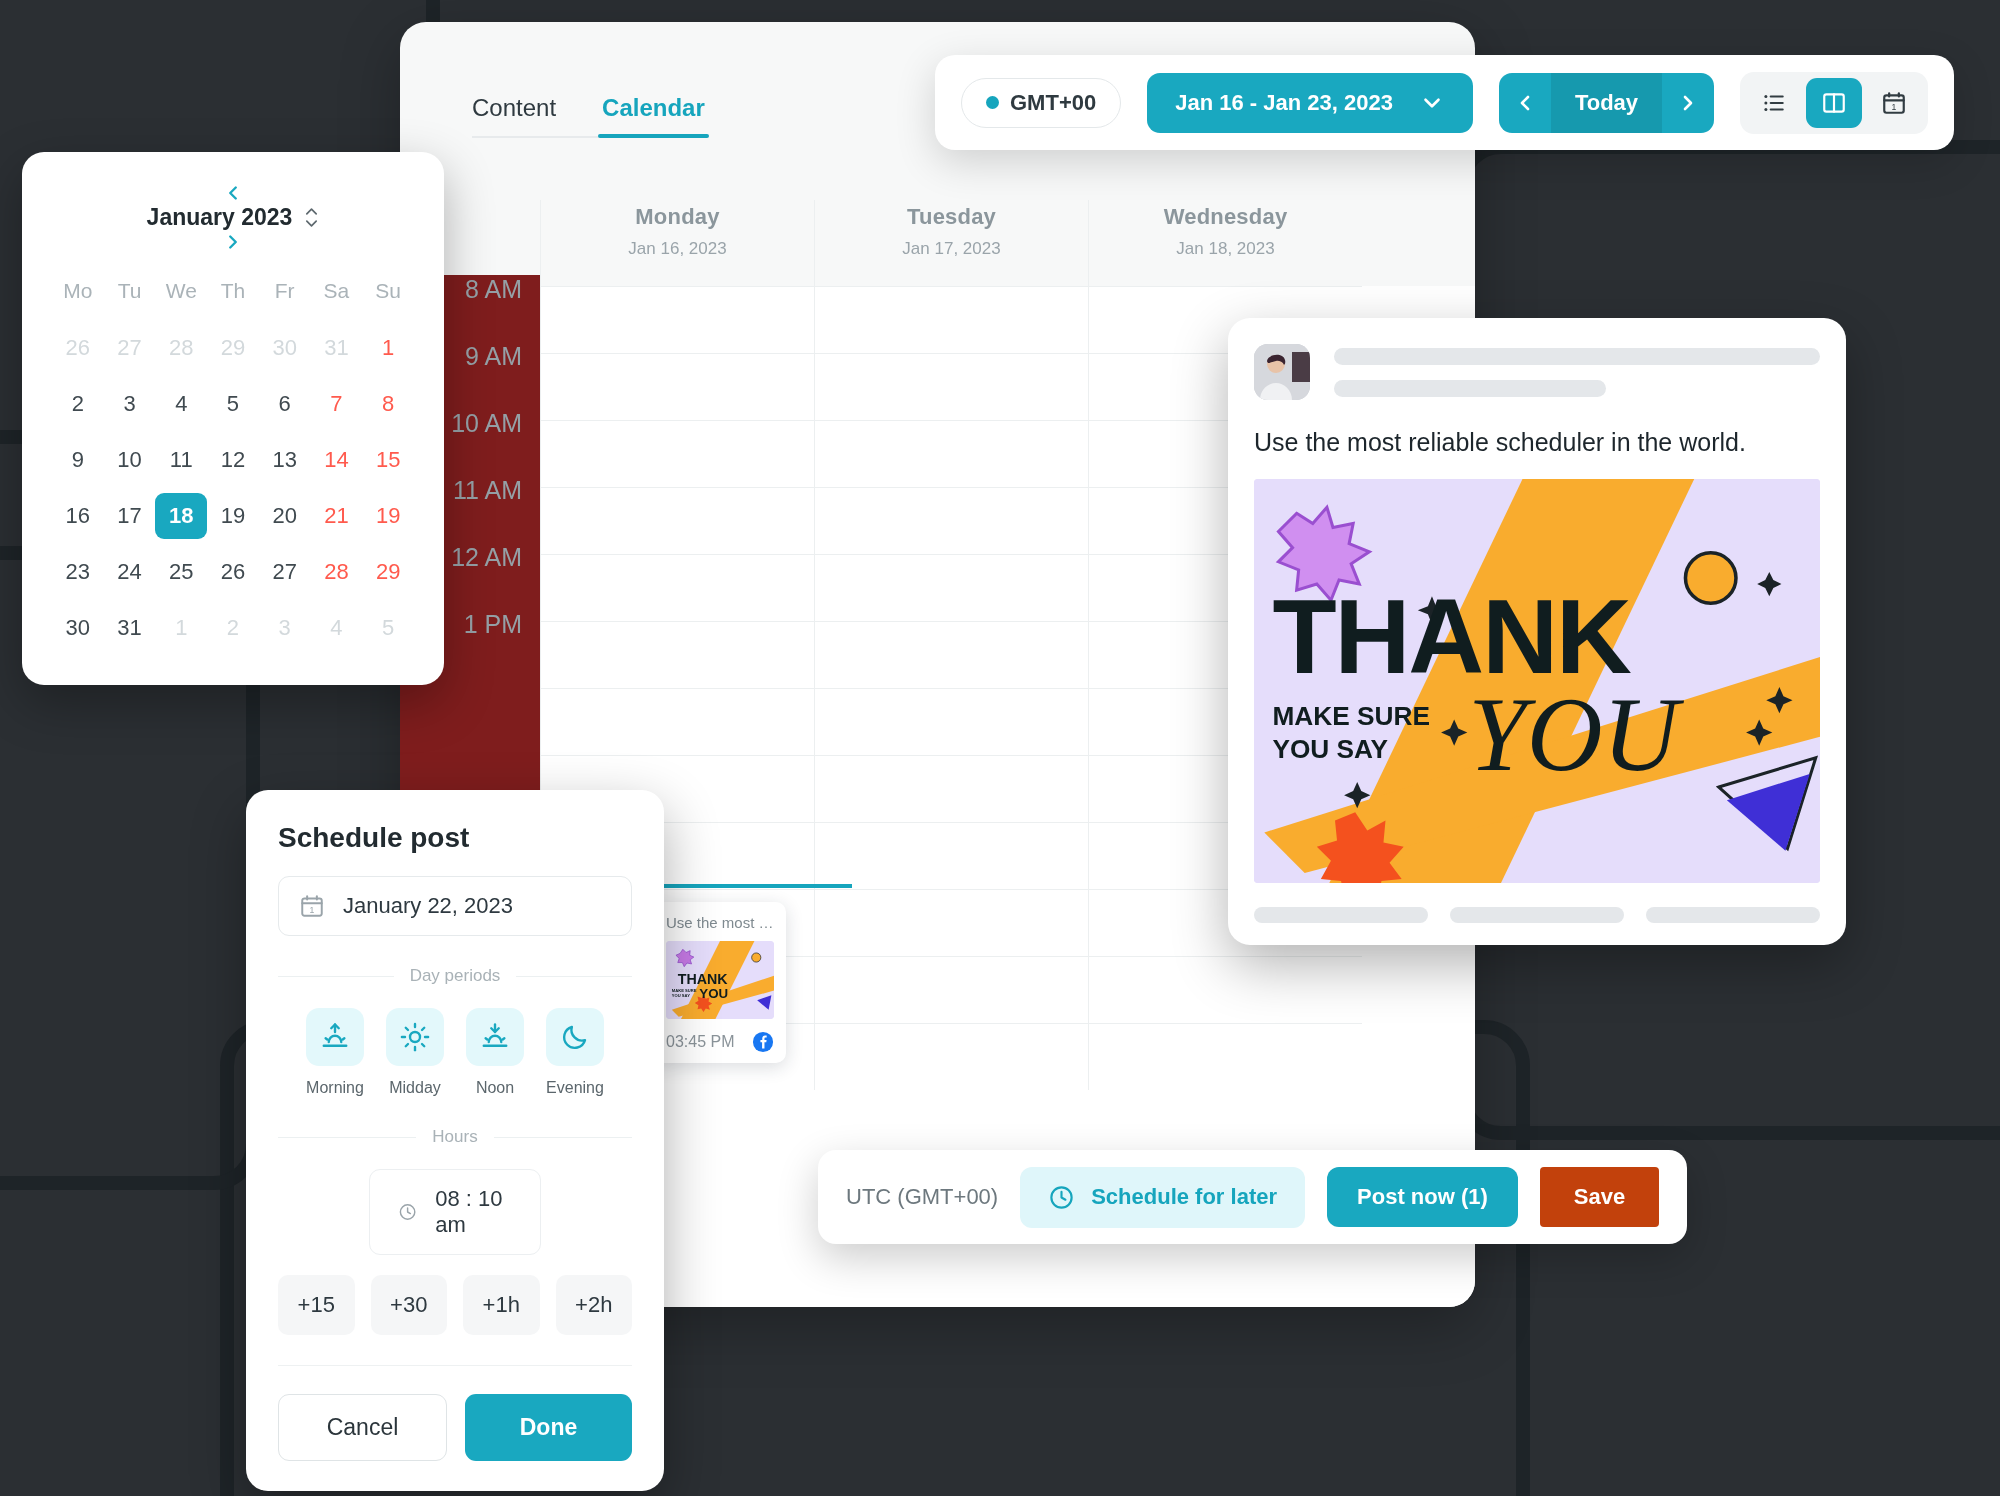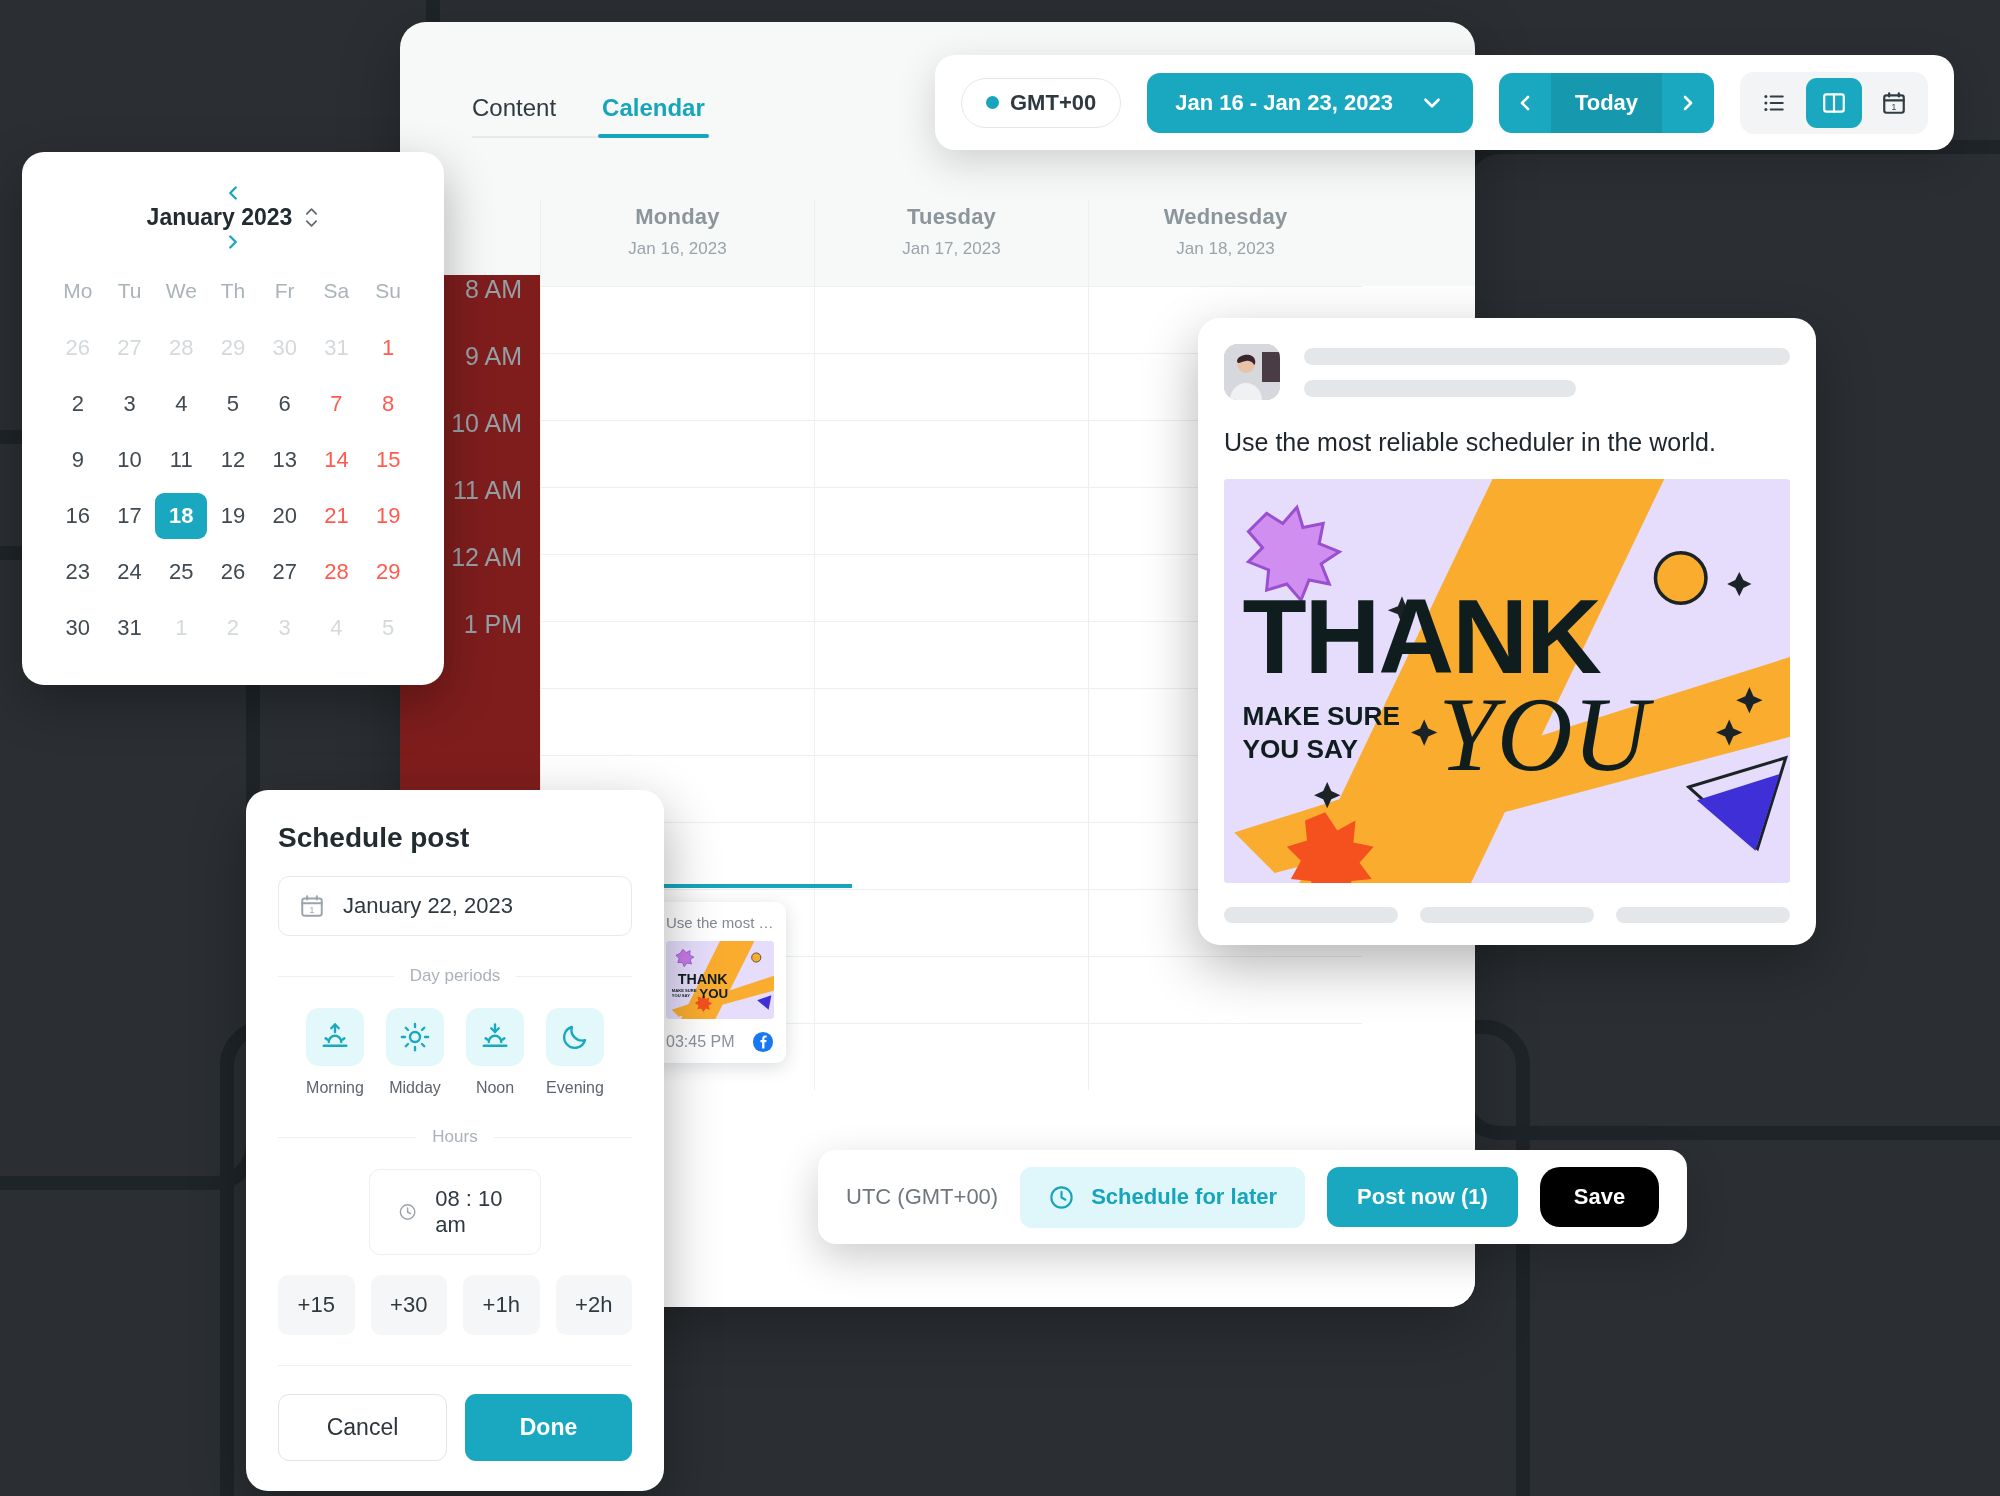--- a/index.html
+++ b/index.html
@@ -335,21 +335,21 @@
     border: none;
     border-radius: 11px;
     padding: 19px 0;
     font-size: 23px; color: #fff; font-weight: 700;
     cursor: pointer; font-family: inherit;
   }
 
   
   .post-card {
     position: absolute;
-    left: 1198px; top: 318px;
+    left: 1228px; top: 318px;
     width: 618px;
     background: #fff;
     border-radius: 22px;
     box-shadow: 0 20px 55px rgba(0,0,0,.30);
     padding: 26px 26px 22px;
     z-index: 42;
   }
   .pc-head { display: flex; align-items: center; gap: 24px; }
   .avatar {
     width: 56px; height: 56px; border-radius: 14px; flex: none;
@@ -392,21 +392,21 @@
     font-size: 22px; font-weight: 700; color: #16a5bd;
     cursor: pointer; font-family: inherit;
   }
   .btn-postnow {
     background: #19a8c0; border: none; border-radius: 12px;
     padding: 17px 30px;
     font-size: 22px; font-weight: 700; color: #fff;
     cursor: pointer; font-family: inherit;
   }
   .btn-save {
-    background: #000000; border: none; border-radius: 20px;
+    background: #c2410c; border: none; border-radius: 4px;
     padding: 17px 34px;
     font-size: 22px; font-weight: 700; color: #fff;
     cursor: pointer; font-family: inherit;
   }
 
   
   .art { width: 100%; height: 100%; display: block; }
 </style>
 </head>
 <body>

